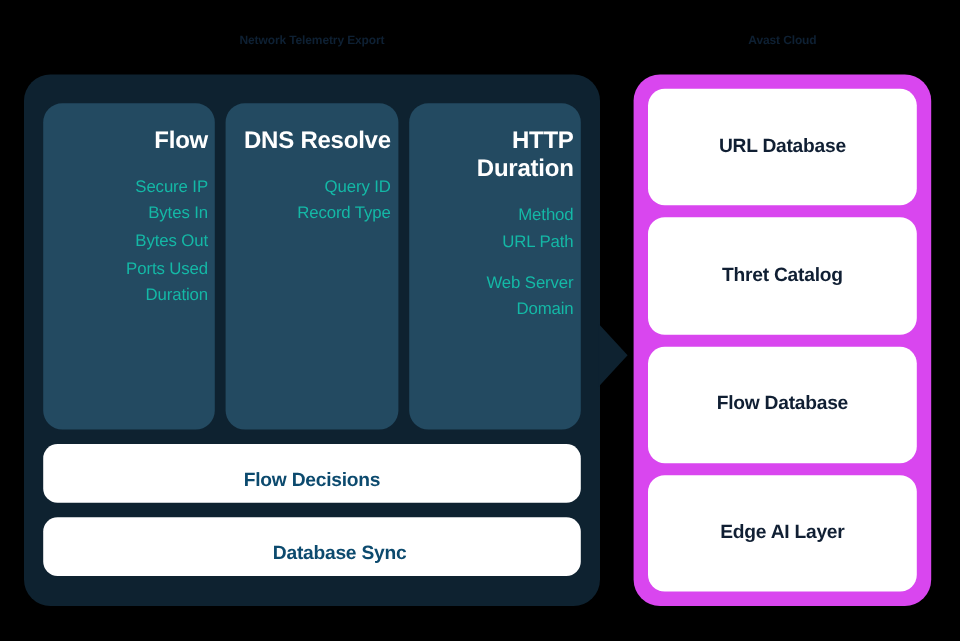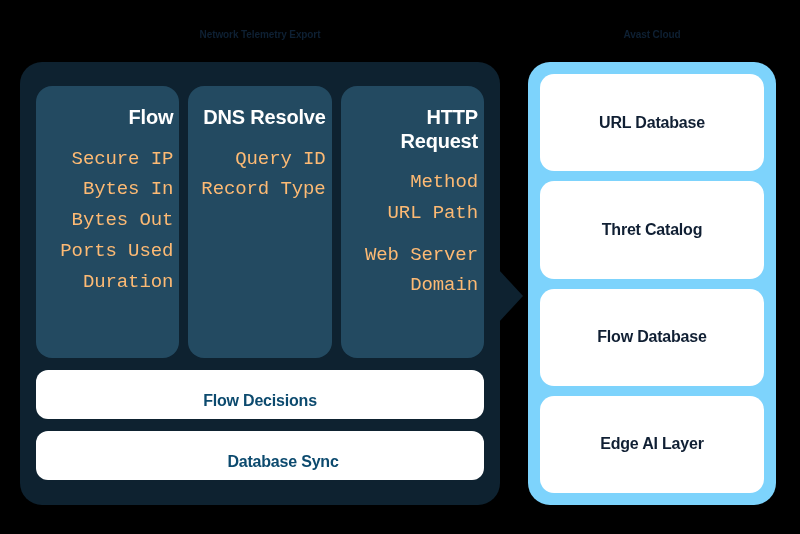--- a/index.html
+++ b/index.html
@@ -76,26 +76,25 @@
   .proto-title {
     color: #FFFFFF;
     font-size: 20px;
     font-weight: bold;
     line-height: 1.18;
     letter-spacing: -0.2px;
     margin-bottom: 6px;
   }
   .proto-items { margin-top: 14px; }
   .proto-item {
-    color: #fdba74;
-    font-size: 19px;
+    color: #14b8a6;
+    font-size: 14px;
     line-height: 1.62;
     letter-spacing: -0.1px;
     white-space: pre-line;
-    font-family: Liberation Mono, monospace;
   }
   .proto-item.spaced { margin-top: 11px; }
 
   
   .action-bar {
     position: absolute;
     left: 16px;
     width: 448px;
     height: 49px;
     background: #FFFFFF;
@@ -114,21 +113,21 @@
     margin-top: 12px;
   }
 
   
   #cloud-panel {
     position: absolute;
     left: 528px;
     top: 62px;
     width: 248px;
     height: 443px;
-    background: #7dd3fc;
+    background: #d946ef;
     border-radius: 22px;
     padding: 12px;
     display: flex;
     flex-direction: column;
     gap: 10px;
     text-align: right;
   }
   .cloud-card {
     flex: 1 1 0;
     background: #FFFFFF;
@@ -170,21 +169,21 @@
         <div class="proto-title">DNS
 Resolve</div>
         <div class="proto-items">
           <div class="proto-item">Query ID</div>
           <div class="proto-item">Record Type</div>
         </div>
       </div>
 
       <div class="proto-card">
         <div class="proto-title">HTTP
-Request</div>
+Duration</div>
         <div class="proto-items">
           <div class="proto-item">Method</div>
           <div class="proto-item">URL Path</div>
           <div class="proto-item spaced">Web Server
 Domain</div>
         </div>
       </div>
 
     </div>
 

